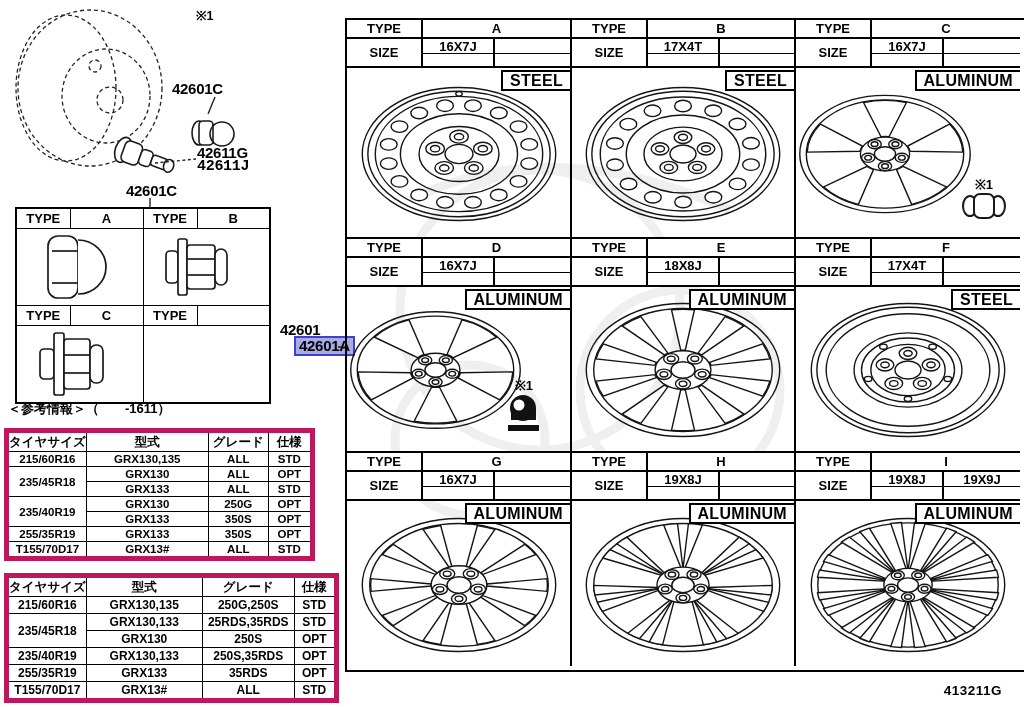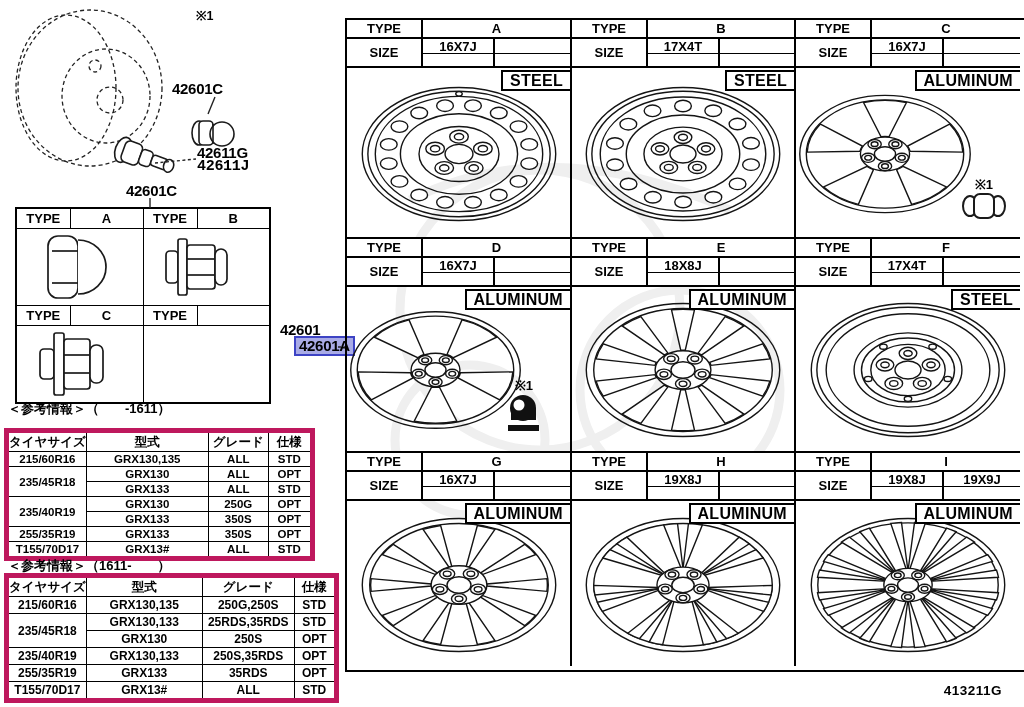--- a/index.html
+++ b/index.html
@@ -222,21 +222,20 @@
     </tr>
     <tr>
       <td>T155/70D17</td>
       <td>GRX13#</td>
       <td>ALL</td>
       <td>STD</td>
     </tr>
   </tbody>
     </table>
 
-  <div class="ref-title" style="top:557px;">＜参考情報＞（1611-　　）</div>
   <table class="ref" id="ref2" style="top:573px;">
     <colgroup>
         <col style="width:78px">
         <col style="width:116px">
         <col style="width:92px">
         <col style="width:42px">
       </colgroup>
     <tbody>
         <tr>
       <th>タイヤサイズ</th>

